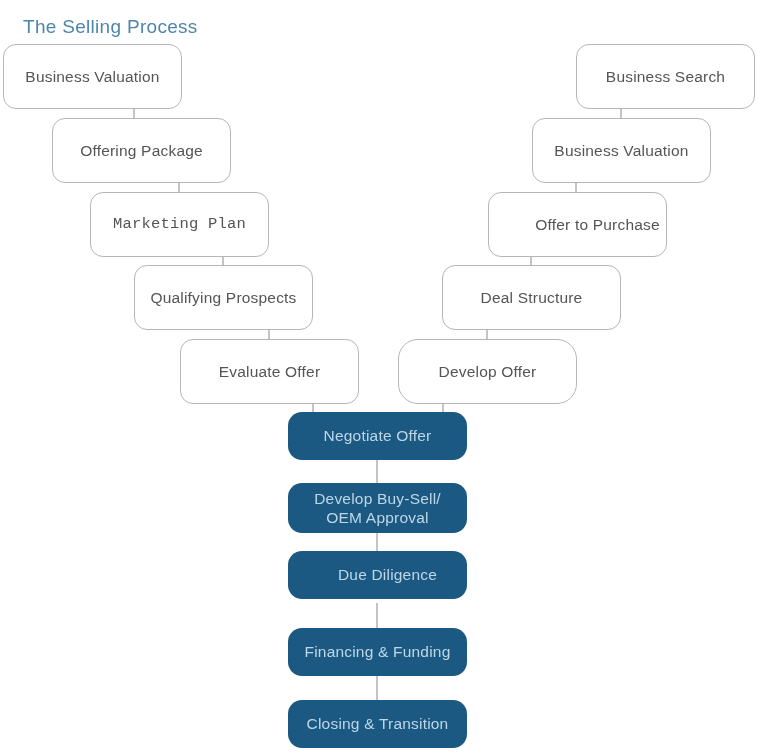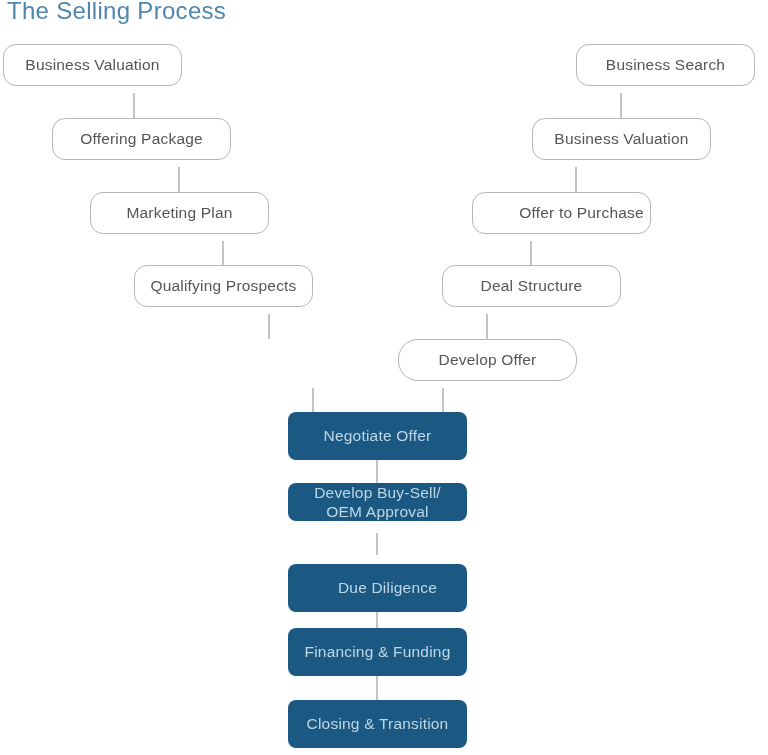--- a/index.html
+++ b/index.html
@@ -11,57 +11,57 @@
     position: relative;
     width: 768px;
     height: 755px;
     background: var(--background, #ffffff);
     font-family: "Liberation Sans", sans-serif;
     overflow: hidden;
   }
   .col-title {
     position: absolute;
     top: 0;
-    margin: 0;
-    font-size: 24px;
+    margin: 16px;
+    font-size: 19px;
     font-weight: 400;
     line-height: 22px;
     letter-spacing: 0.3px;
     color: var(--title-text, #4e86ad);
     white-space: nowrap;
   }
   .connector {
     position: absolute;
     width: 2px;
     background: var(--connector, #c4c4c4);
   }
   .node {
     position: absolute;
     box-sizing: border-box;
     width: 179px;
-    height: 42px;
+    height: 65px;
     border: 1.5px solid var(--node-border, #b6b6b6);
     border-radius: 13px;
     background: #ffffff;
     color: var(--node-text, #545557);
     font-size: 15.5px;
     letter-spacing: 0.2px;
     line-height: 1.25;
     display: flex;
     align-items: center;
     justify-content: center;
     text-align: center;
     white-space: pre-line;
   }
   .node.shared {
     height: 48px;
     border: none;
     background: var(--shared-node-bg, #1b5983);
     color: var(--shared-node-text, #bdd7e7);
-    border-radius: 8px;
+    border-radius: 14px;
   }
 </style>
 </head>
 <body>
 
 <div class="canvas">
 
   <h2 class="col-title" style="left:7px;">The Selling Process</h2>
 
   <div class="connector" style="left:133px;top:93px;height:25px;"></div>
@@ -77,29 +77,30 @@
   <div class="connector" style="left:312px;top:388px;height:24px;"></div>
   <div class="connector" style="left:442px;top:388px;height:24px;"></div>
 
   <div class="connector" style="left:376px;top:460px;height:23px;"></div>
   <div class="connector" style="left:376px;top:533px;height:22px;"></div>
   <div class="connector" style="left:376px;top:603px;height:25px;"></div>
   <div class="connector" style="left:376px;top:676px;height:24px;"></div>
 
   <div class="node" style="left:3px;top:44px;">Business Valuation</div>
   <div class="node" style="left:52px;top:118px;">Offering Package</div>
-  <div class="node" style="left:90px;top:192px;">Marketing Plan</div>
+  <div class="node" style="left:90px;top:192px;font-family:Liberation Mono, monospace;">Marketing Plan</div>
   <div class="node" style="left:134px;top:265px;">Qualifying Prospects</div>
+  <div class="node" style="left:180px;top:339px;">Evaluate Offer</div>
 
   <div class="node" style="left:576px;top:44px;">Business Search</div>
   <div class="node" style="left:532px;top:118px;">Business Valuation</div>
-  <div class="node" style="left:472px;top:192px;padding-left:40px;">Offer to Purchase</div>
+  <div class="node" style="left:488px;top:192px;padding-left:40px;">Offer to Purchase</div>
   <div class="node" style="left:442px;top:265px;">Deal Structure</div>
   <div class="node" style="left:398px;top:339px;border-radius:20px;">Develop Offer</div>
 
   <div class="node shared" style="left:288px;top:412px;">Negotiate Offer</div>
-  <div class="node shared" style="left:288px;top:483px;height:38px;">Develop Buy-Sell/
+  <div class="node shared" style="left:288px;top:483px;height:50px;">Develop Buy-Sell/
 OEM Approval</div>
-  <div class="node shared" style="left:288px;top:564px;padding-left:20px;">Due Diligence</div>
+  <div class="node shared" style="left:288px;top:551px;padding-left:20px;">Due Diligence</div>
   <div class="node shared" style="left:288px;top:628px;">Financing &amp; Funding</div>
   <div class="node shared" style="left:288px;top:700px;">Closing &amp; Transition</div>
 
 </div>
 
 </body></html>

